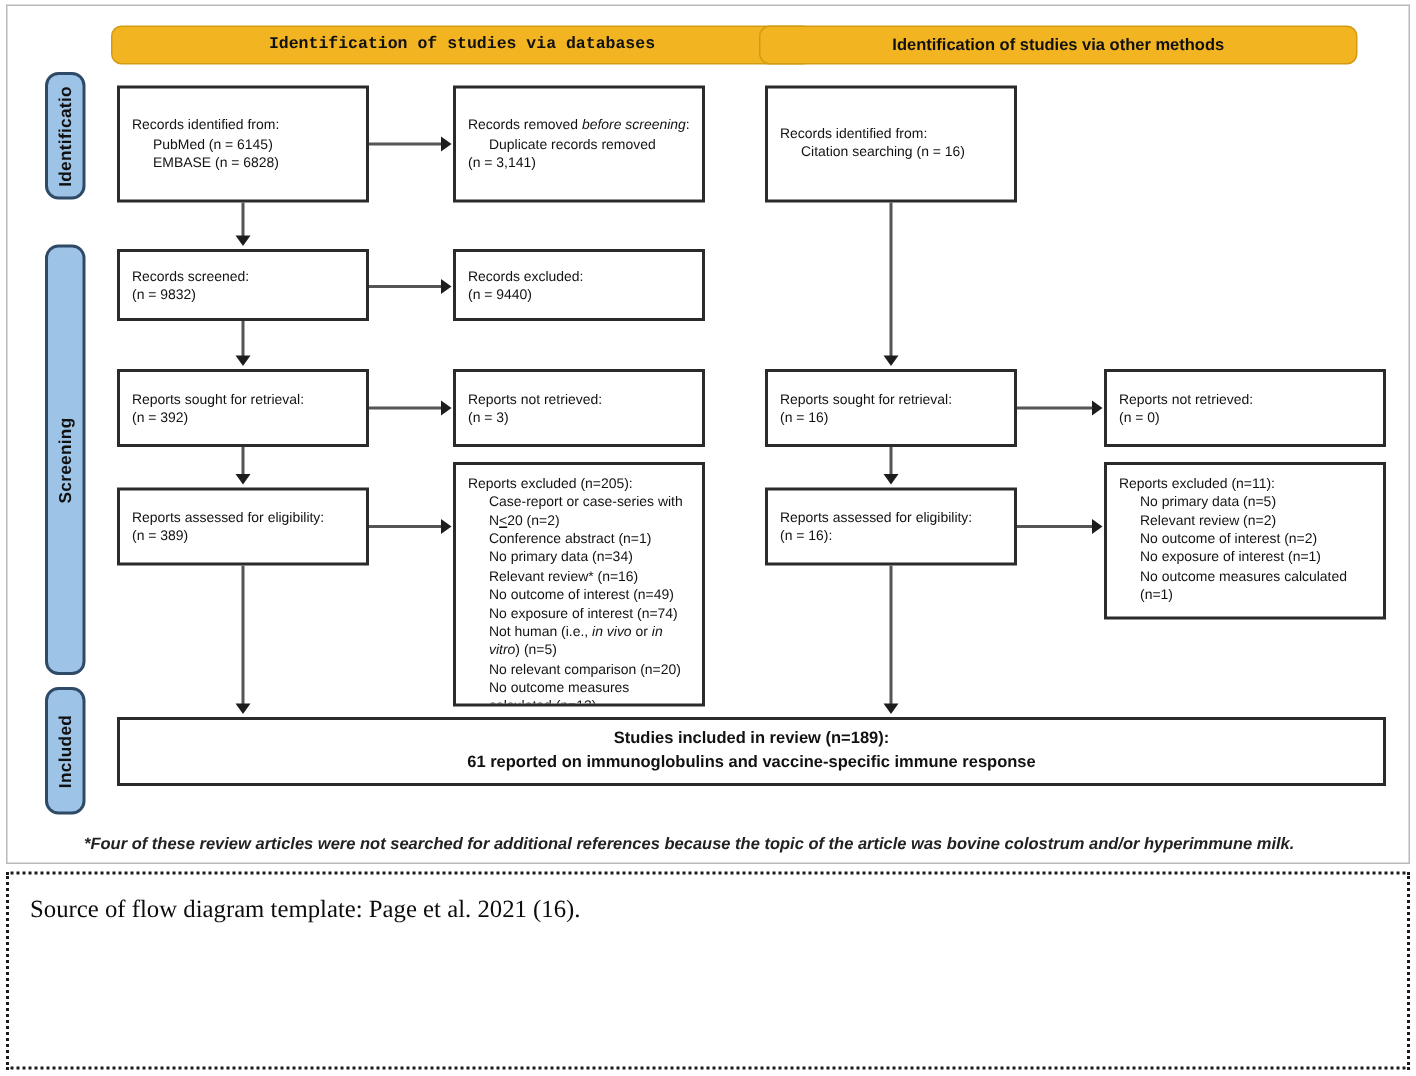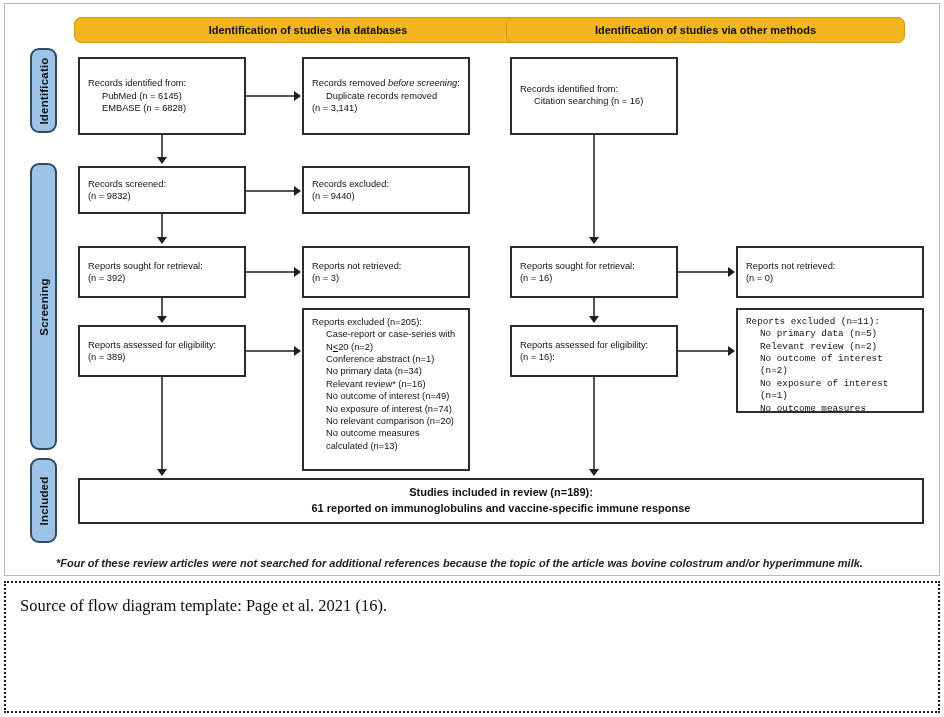--- a/index.html
+++ b/index.html
@@ -186,21 +186,21 @@
   </div>
 
   <div class="stage-bar" style="left:30px; top:163px; height:287px;">
     <span class="stage-label">Screening</span>
   </div>
 
   <div class="stage-bar" style="left:30px; top:458px; height:85px;">
     <span class="stage-label">Included</span>
   </div>
 
-  <div class="section-header" style="left:74px; top:17px; width:468px;">
+  <div class="section-header" style="left:74px; top:17px; width:468px;font-family:Liberation Mono, monospace;">
     <span>Identification of studies via databases</span>
   </div>
 
   <div class="section-header" style="left:506px; top:17px; width:399px;">
     <span>Identification of studies via other methods</span>
   </div>
 
   <div class="box vcenter" style="left:78px; top:57px; width:168px; height:78px;">
     <div>Records identified from:</div>
     <div class="ind1">PubMed (n = 6145)</div>
@@ -241,20 +241,21 @@
   </div>
 
   <div class="box" style="left:302px; top:308px; width:168px; height:163px; padding:6px 6px 6px 8px;">
     <div>Reports excluded (n=205):</div>
     <div class="ind2">Case-report or case-series with N<u>&lt;</u>20 (n=2)</div>
     <div class="ind2">Conference abstract (n=1)</div>
     <div class="ind2">No primary data (n=34)</div>
     <div class="ind2">Relevant review* (n=16)</div>
     <div class="ind2">No outcome of interest (n=49)</div>
     <div class="ind2">No exposure of interest (n=74)</div>
+    <div class="ind2">Not human (i.e., <i>in vivo</i> or <i>in vitro</i>) (n=5)</div>
     <div class="ind2">No relevant comparison (n=20)</div>
     <div class="ind2">No outcome measures calculated (n=13)</div>
 
   </div>
 
   <div class="box" style="left:510px; top:57px; width:168px; height:78px; padding-top:24px;">
     <div>Records identified from:</div>
     <div class="ind1">Citation searching (n = 16)</div>
   </div>
 
@@ -266,21 +267,21 @@
   <div class="box vcenter" style="left:736px; top:246px; width:188px; height:52px;">
     <div>Reports not retrieved:</div>
     <div>(n = 0)</div>
   </div>
 
   <div class="box vcenter" style="left:510px; top:325px; width:168px; height:52px;">
     <div>Reports assessed for eligibility:</div>
     <div>(n = 16):</div>
   </div>
 
-  <div class="box" style="left:736px; top:308px; width:188px; height:105px;font-family:Liberation Mono, monospace;">
+  <div class="box" style="left:736px; top:308px; width:188px; height:105px;">
     <div>Reports excluded (n=11):</div>
     <div class="ind2">No primary data (n=5)</div>
     <div class="ind2">Relevant review (n=2)</div>
     <div class="ind2">No outcome of interest (n=2)</div>
     <div class="ind2">No exposure of interest (n=1)</div>
     <div class="ind2">No outcome measures calculated (n=1)</div>
   </div>
 
   <div class="box-final" style="left:78px; top:478px; width:846px; height:46px;">
     <div>Studies included in review (n=189):</div>

